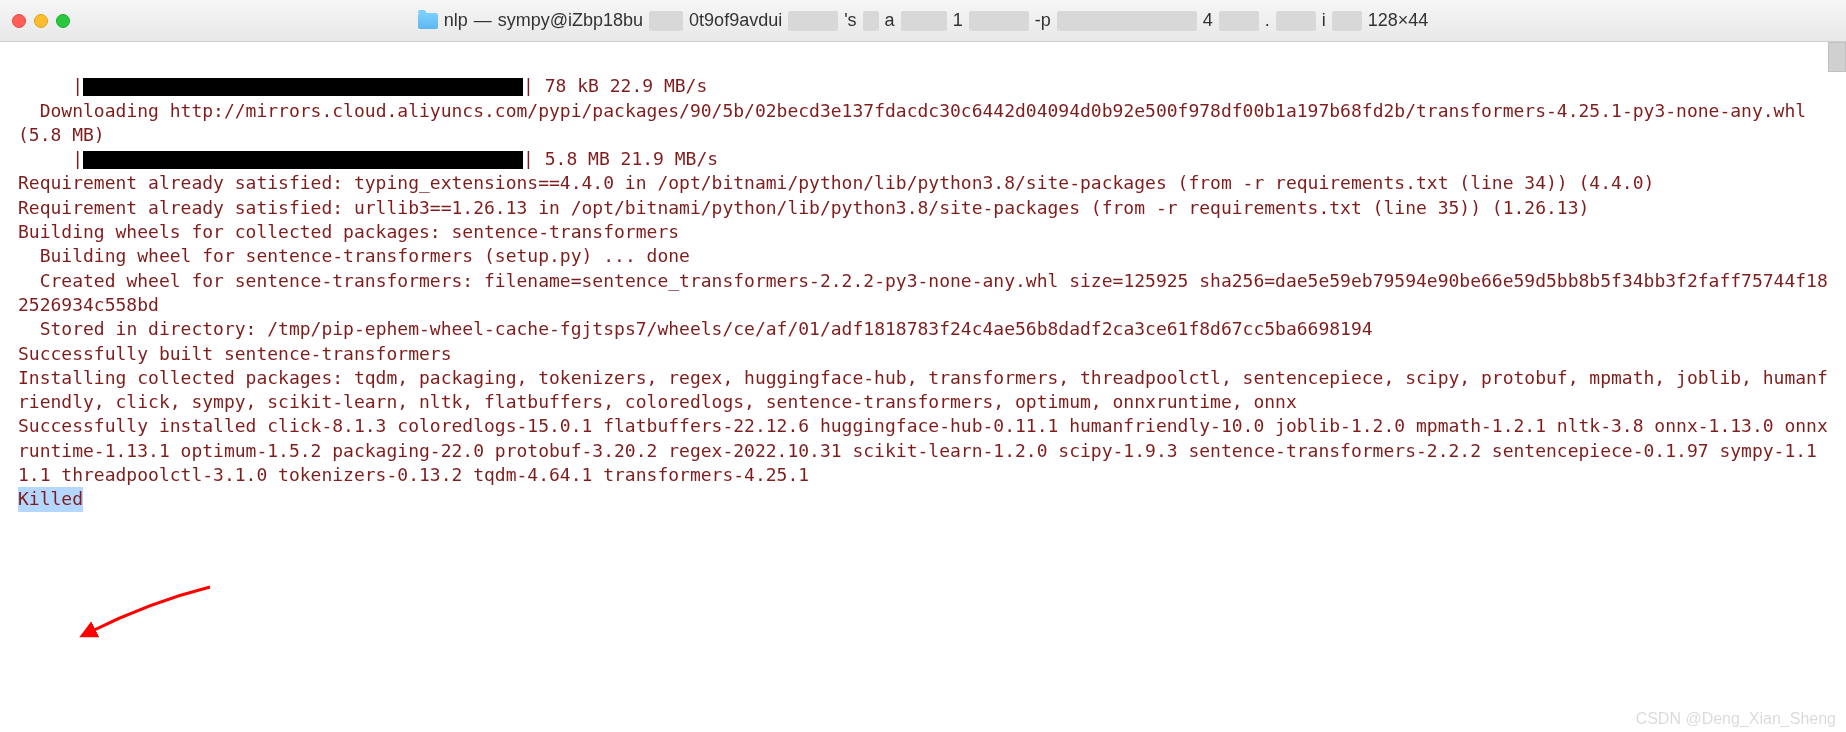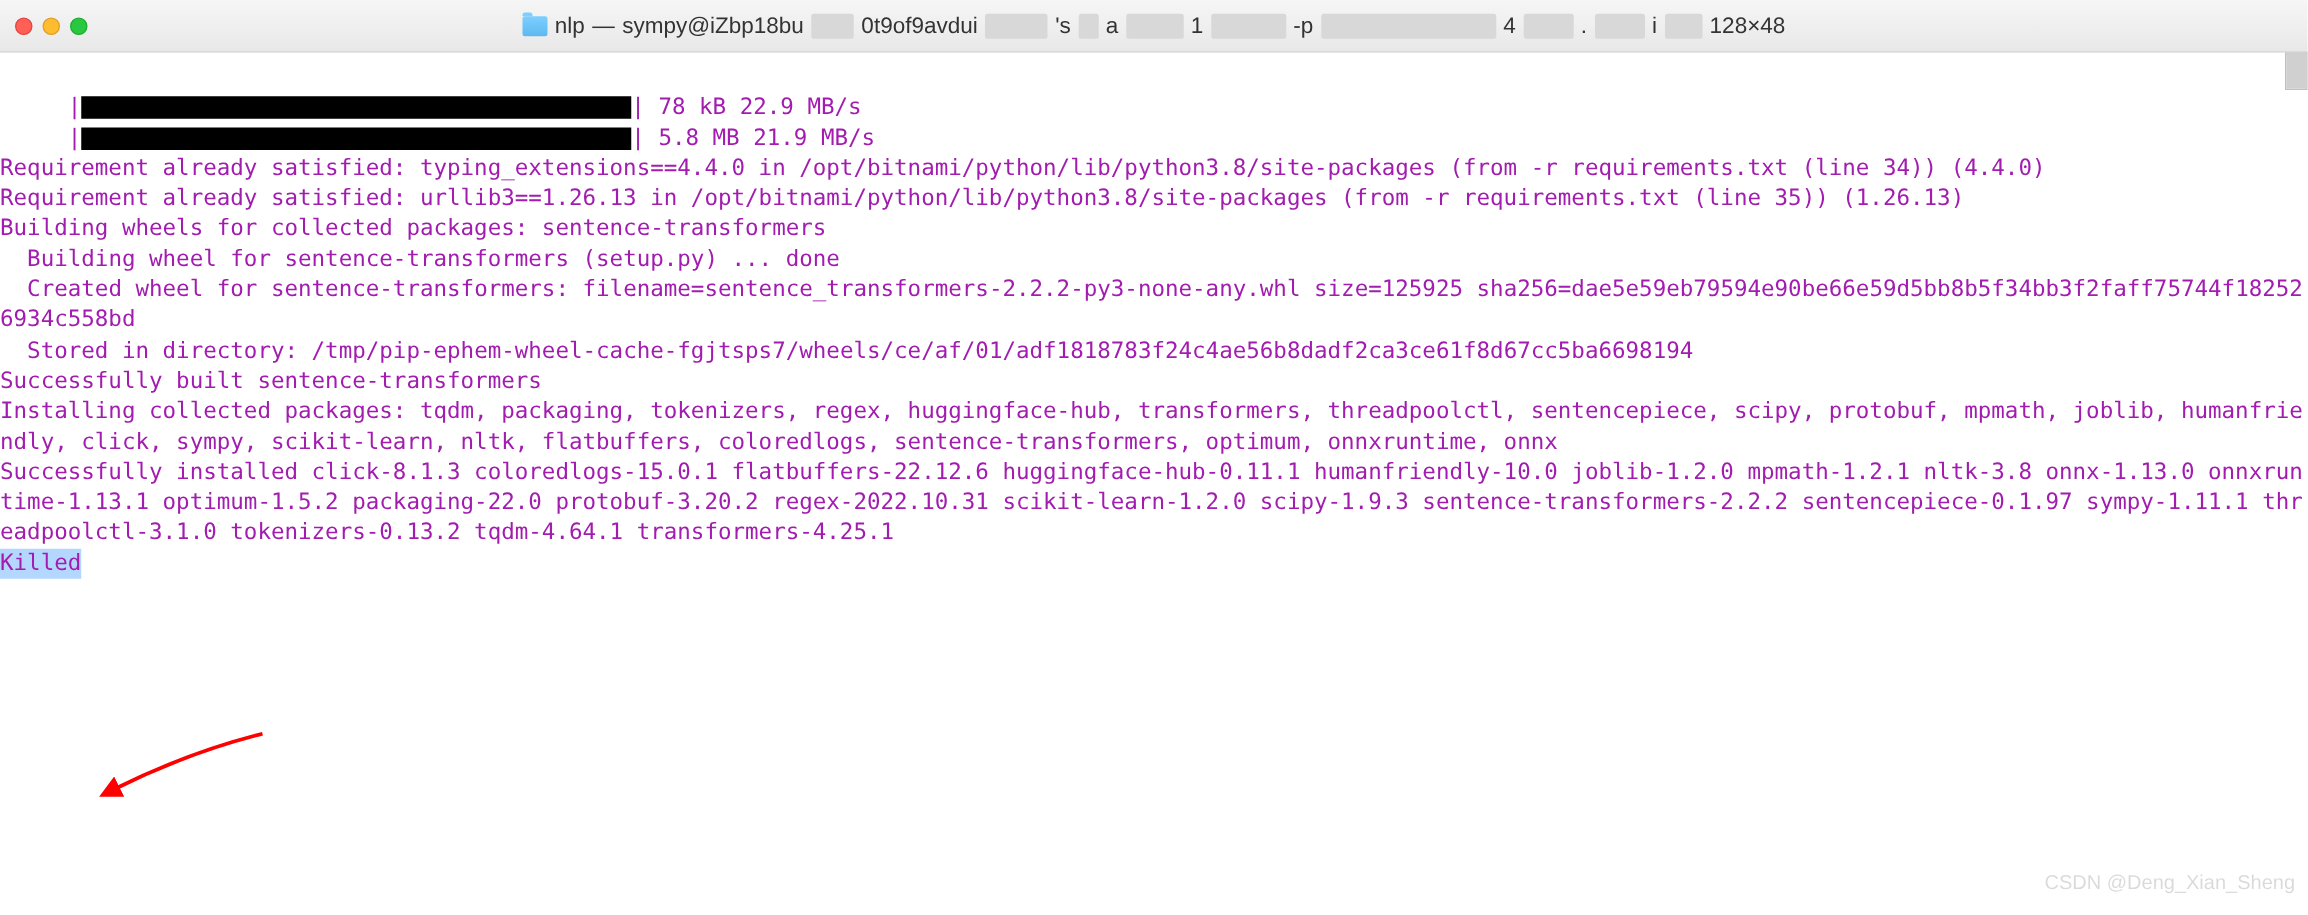--- a/index.html
+++ b/index.html
@@ -64,26 +64,26 @@
     }
     .title-blur {
       background: #d8d8d8;
       color: transparent;
       border-radius: 2px;
       padding: 0 4px;
       display: inline-block;
       height: 20px;
     }
     .terminal {
-      padding: 8px 0;
+      padding: 8px 18px;
       line-height: 1.35;
       white-space: pre-wrap;
       word-break: break-all;
       font-family: "Menlo", "Monaco", "Consolas", monospace;
-      color: #a21caf;
+      color: #7f1d1d;
       position: relative;
     }
     .progress-bar {
       display: inline-block;
       background: #000;
       color: #000;
       width: 440px;
       height: 18px;
       vertical-align: middle;
     }
@@ -91,21 +91,21 @@
       background: #b4d7ff;
       display: inline-block;
     }
     .arrow {
       position: absolute;
       pointer-events: none;
     }
     .prompt-line { display: block; }
     .watermark {
       position: absolute;
-      bottom: 16px;
+      bottom: 4px;
       right: 10px;
       color: rgba(0,0,0,0.15);
       font-family: sans-serif;
       font-size: 16px;
     }
     .scrollbar-track {
       position: absolute;
       top: 42px;
       right: 0;
       width: 18px;
@@ -143,31 +143,31 @@
     <span>1</span>
     <span class="title-blur" style="width:60px"></span>
     <span>-p</span>
     <span class="title-blur" style="width:140px"></span>
     <span>4</span>
     <span class="title-blur" style="width:40px"></span>
     <span>.</span>
     <span class="title-blur" style="width:40px"></span>
     <span>i</span>
     <span class="title-blur" style="width:30px"></span>
-    <span>128×48</span>
+    <span>128×44</span>
   </div>
 </div>
 
 <div class="scrollbar-track">
   <div class="scrollbar-thumb"></div>
 </div>
 
 <div class="terminal">
 <span>     |</span><span class="progress-bar"></span><span>| 78 kB 22.9 MB/s</span>
-<span>     |</span><span class="progress-bar"></span><span>| 5.8 MB 21.9 MB/s</span>
+<span class="prompt-line">  Downloading http://mirrors.cloud.aliyuncs.com/pypi/packages/90/5b/02becd3e137fdacdc30c6442d04094d0b92e500f978df00b1a197b68fd2b/transformers-4.25.1-py3-none-any.whl (5.8 MB)</span><span>     |</span><span class="progress-bar"></span><span>| 5.8 MB 21.9 MB/s</span>
 <span class="prompt-line">Requirement already satisfied: typing_extensions==4.4.0 in /opt/bitnami/python/lib/python3.8/site-packages (from -r requirements.txt (line 34)) (4.4.0)</span><span class="prompt-line">Requirement already satisfied: urllib3==1.26.13 in /opt/bitnami/python/lib/python3.8/site-packages (from -r requirements.txt (line 35)) (1.26.13)</span><span class="prompt-line">Building wheels for collected packages: sentence-transformers</span><span class="prompt-line">  Building wheel for sentence-transformers (setup.py) ... done</span><span class="prompt-line">  Created wheel for sentence-transformers: filename=sentence_transformers-2.2.2-py3-none-any.whl size=125925 sha256=dae5e59eb79594e90be66e59d5bb8b5f34bb3f2faff75744f182526934c558bd</span><span class="prompt-line">  Stored in directory: /tmp/pip-ephem-wheel-cache-fgjtsps7/wheels/ce/af/01/adf1818783f24c4ae56b8dadf2ca3ce61f8d67cc5ba6698194</span><span class="prompt-line">Successfully built sentence-transformers</span><span class="prompt-line">Installing collected packages: tqdm, packaging, tokenizers, regex, huggingface-hub, transformers, threadpoolctl, sentencepiece, scipy, protobuf, mpmath, joblib, humanfriendly, click, sympy, scikit-learn, nltk, flatbuffers, coloredlogs, sentence-transformers, optimum, onnxruntime, onnx</span><span class="prompt-line">Successfully installed click-8.1.3 coloredlogs-15.0.1 flatbuffers-22.12.6 huggingface-hub-0.11.1 humanfriendly-10.0 joblib-1.2.0 mpmath-1.2.1 nltk-3.8 onnx-1.13.0 onnxruntime-1.13.1 optimum-1.5.2 packaging-22.0 protobuf-3.20.2 regex-2022.10.31 scikit-learn-1.2.0 scipy-1.9.3 sentence-transformers-2.2.2 sentencepiece-0.1.97 sympy-1.11.1 threadpoolctl-3.1.0 tokenizers-0.13.2 tqdm-4.64.1 transformers-4.25.1</span><span class="killed">Killed</span>
 
 <svg class="arrow" style="left:70px; top:540px;" width="150" height="70">
   <defs>
     <marker id="arrowhead" markerWidth="10" markerHeight="10" refX="2" refY="3" orient="auto">
       <polygon points="0 0, 6 3, 0 6" fill="#ff0000"></polygon>
     </marker>
   </defs>
   <path d="M 140 5 Q 80 20 20 50" stroke="#ff0000" stroke-width="3" fill="none" marker-end="url(#arrowhead)"></path>
 </svg>

